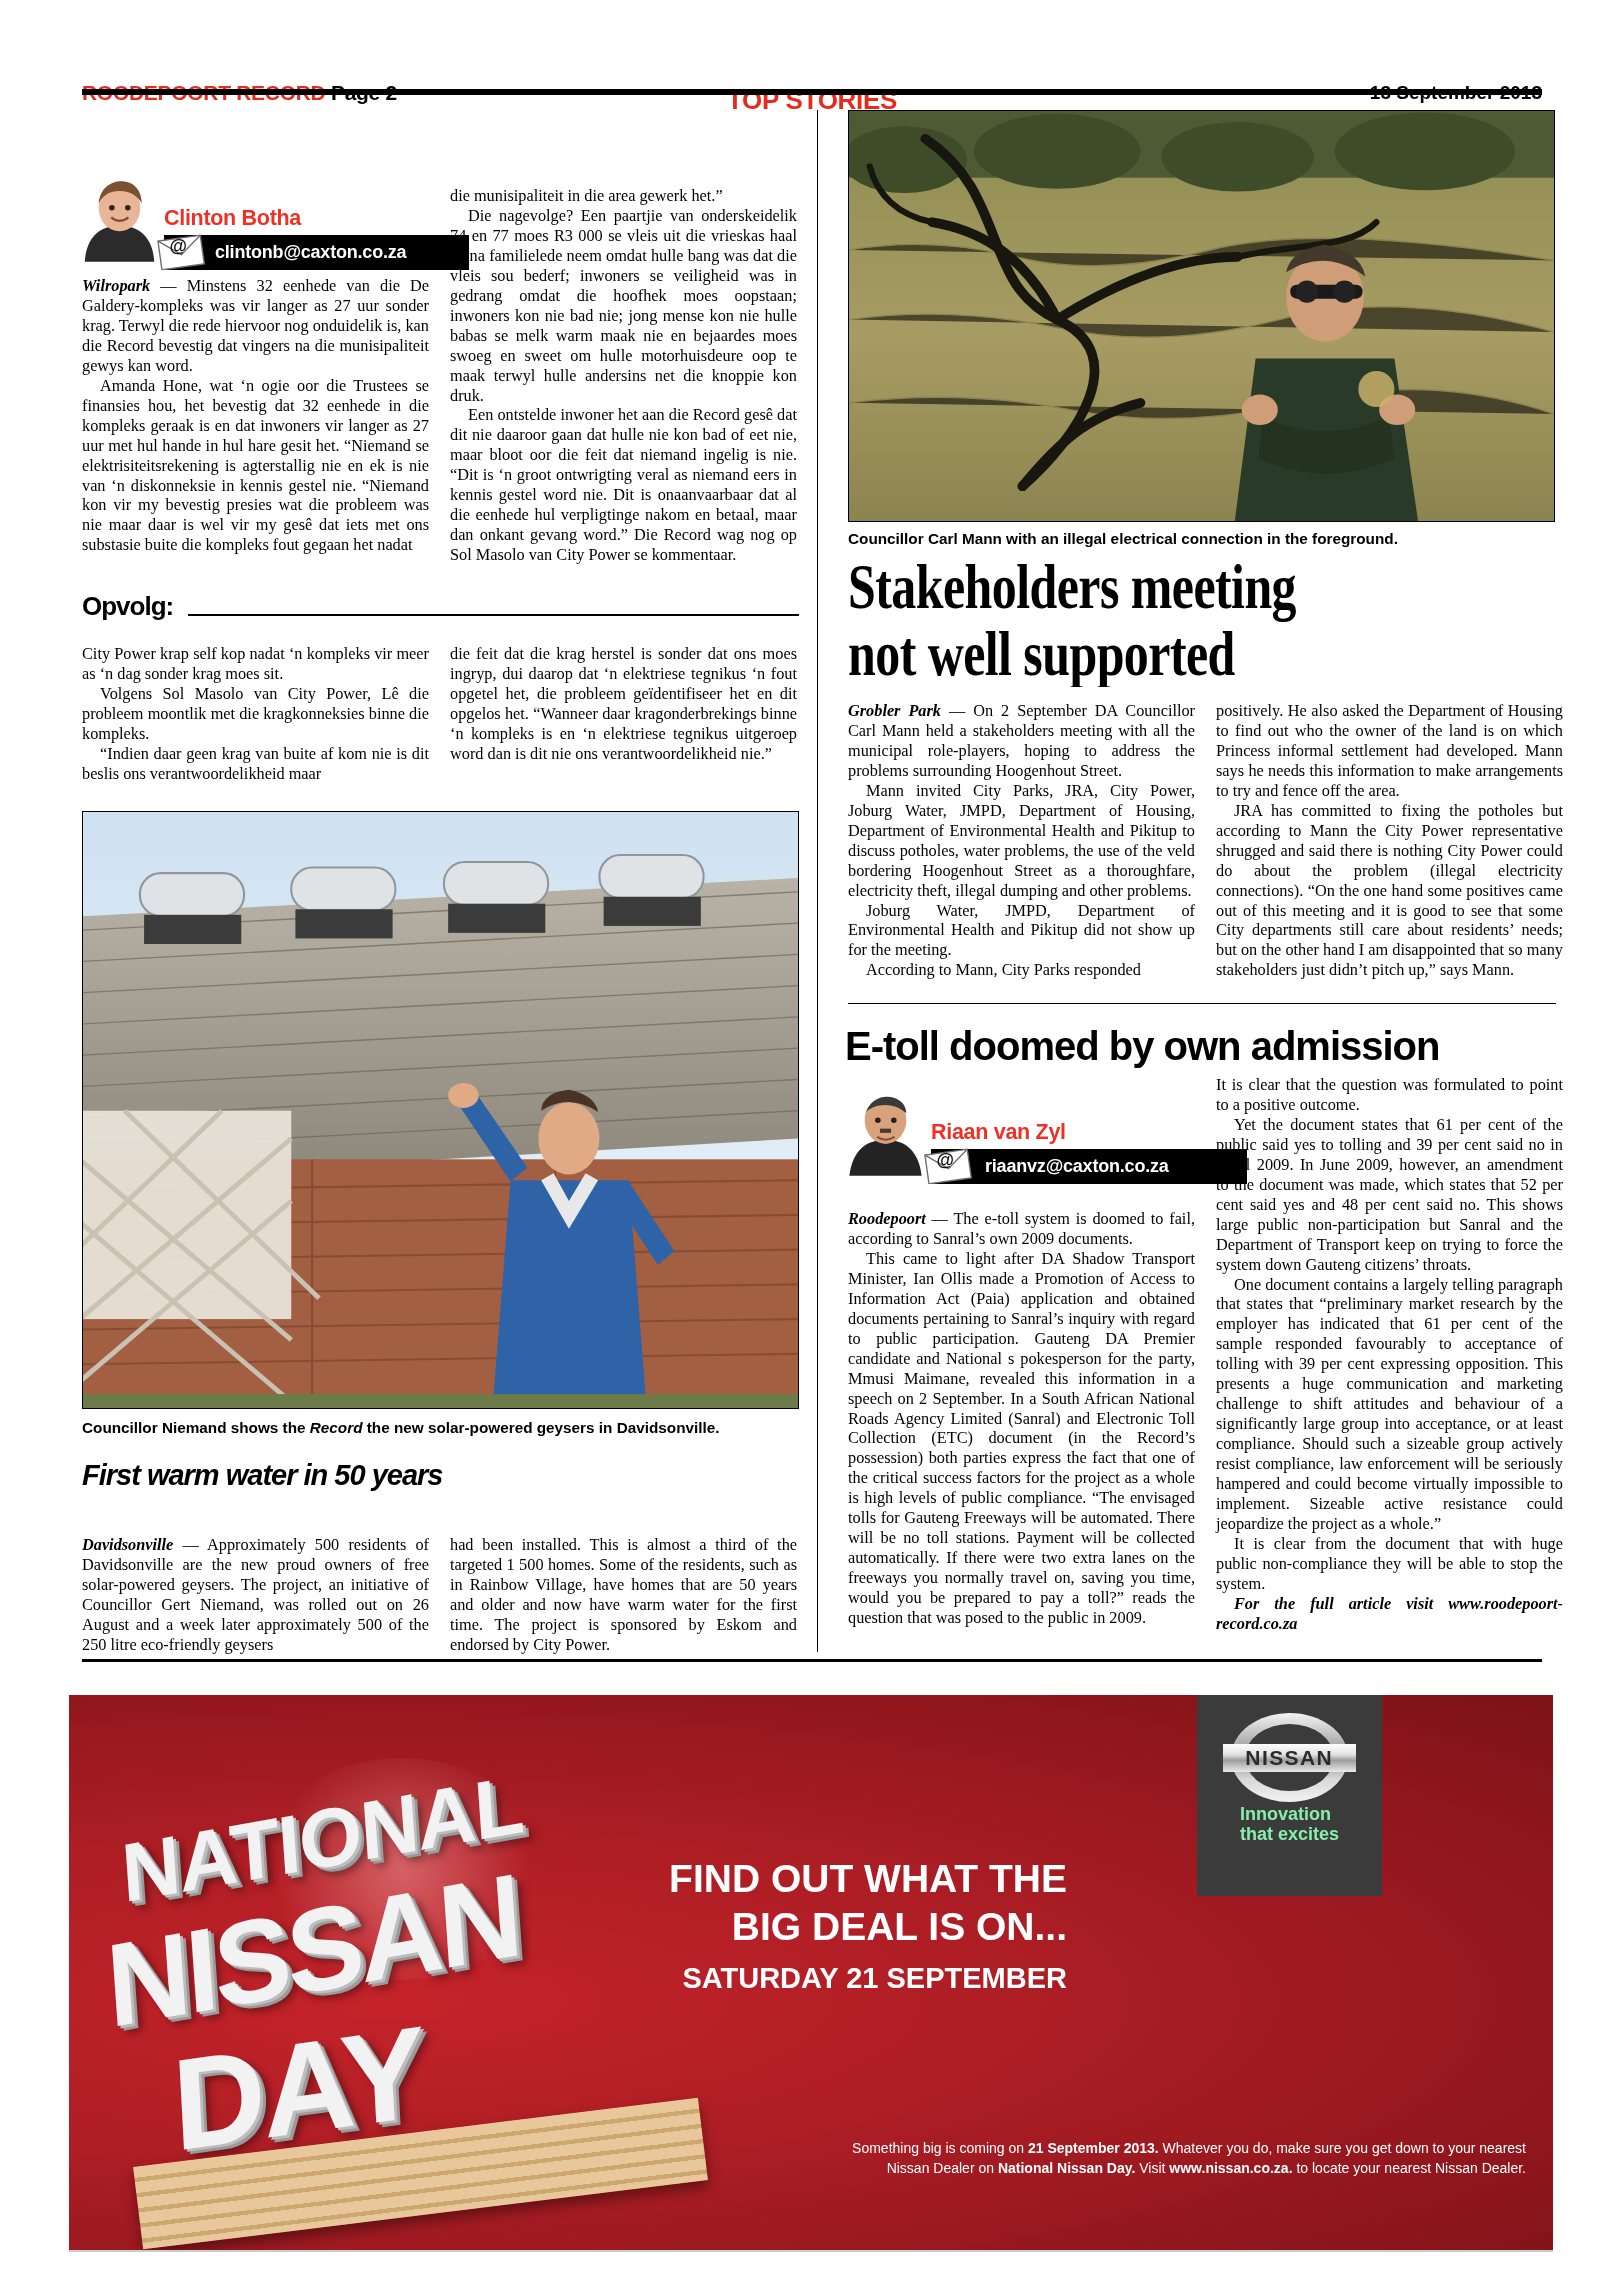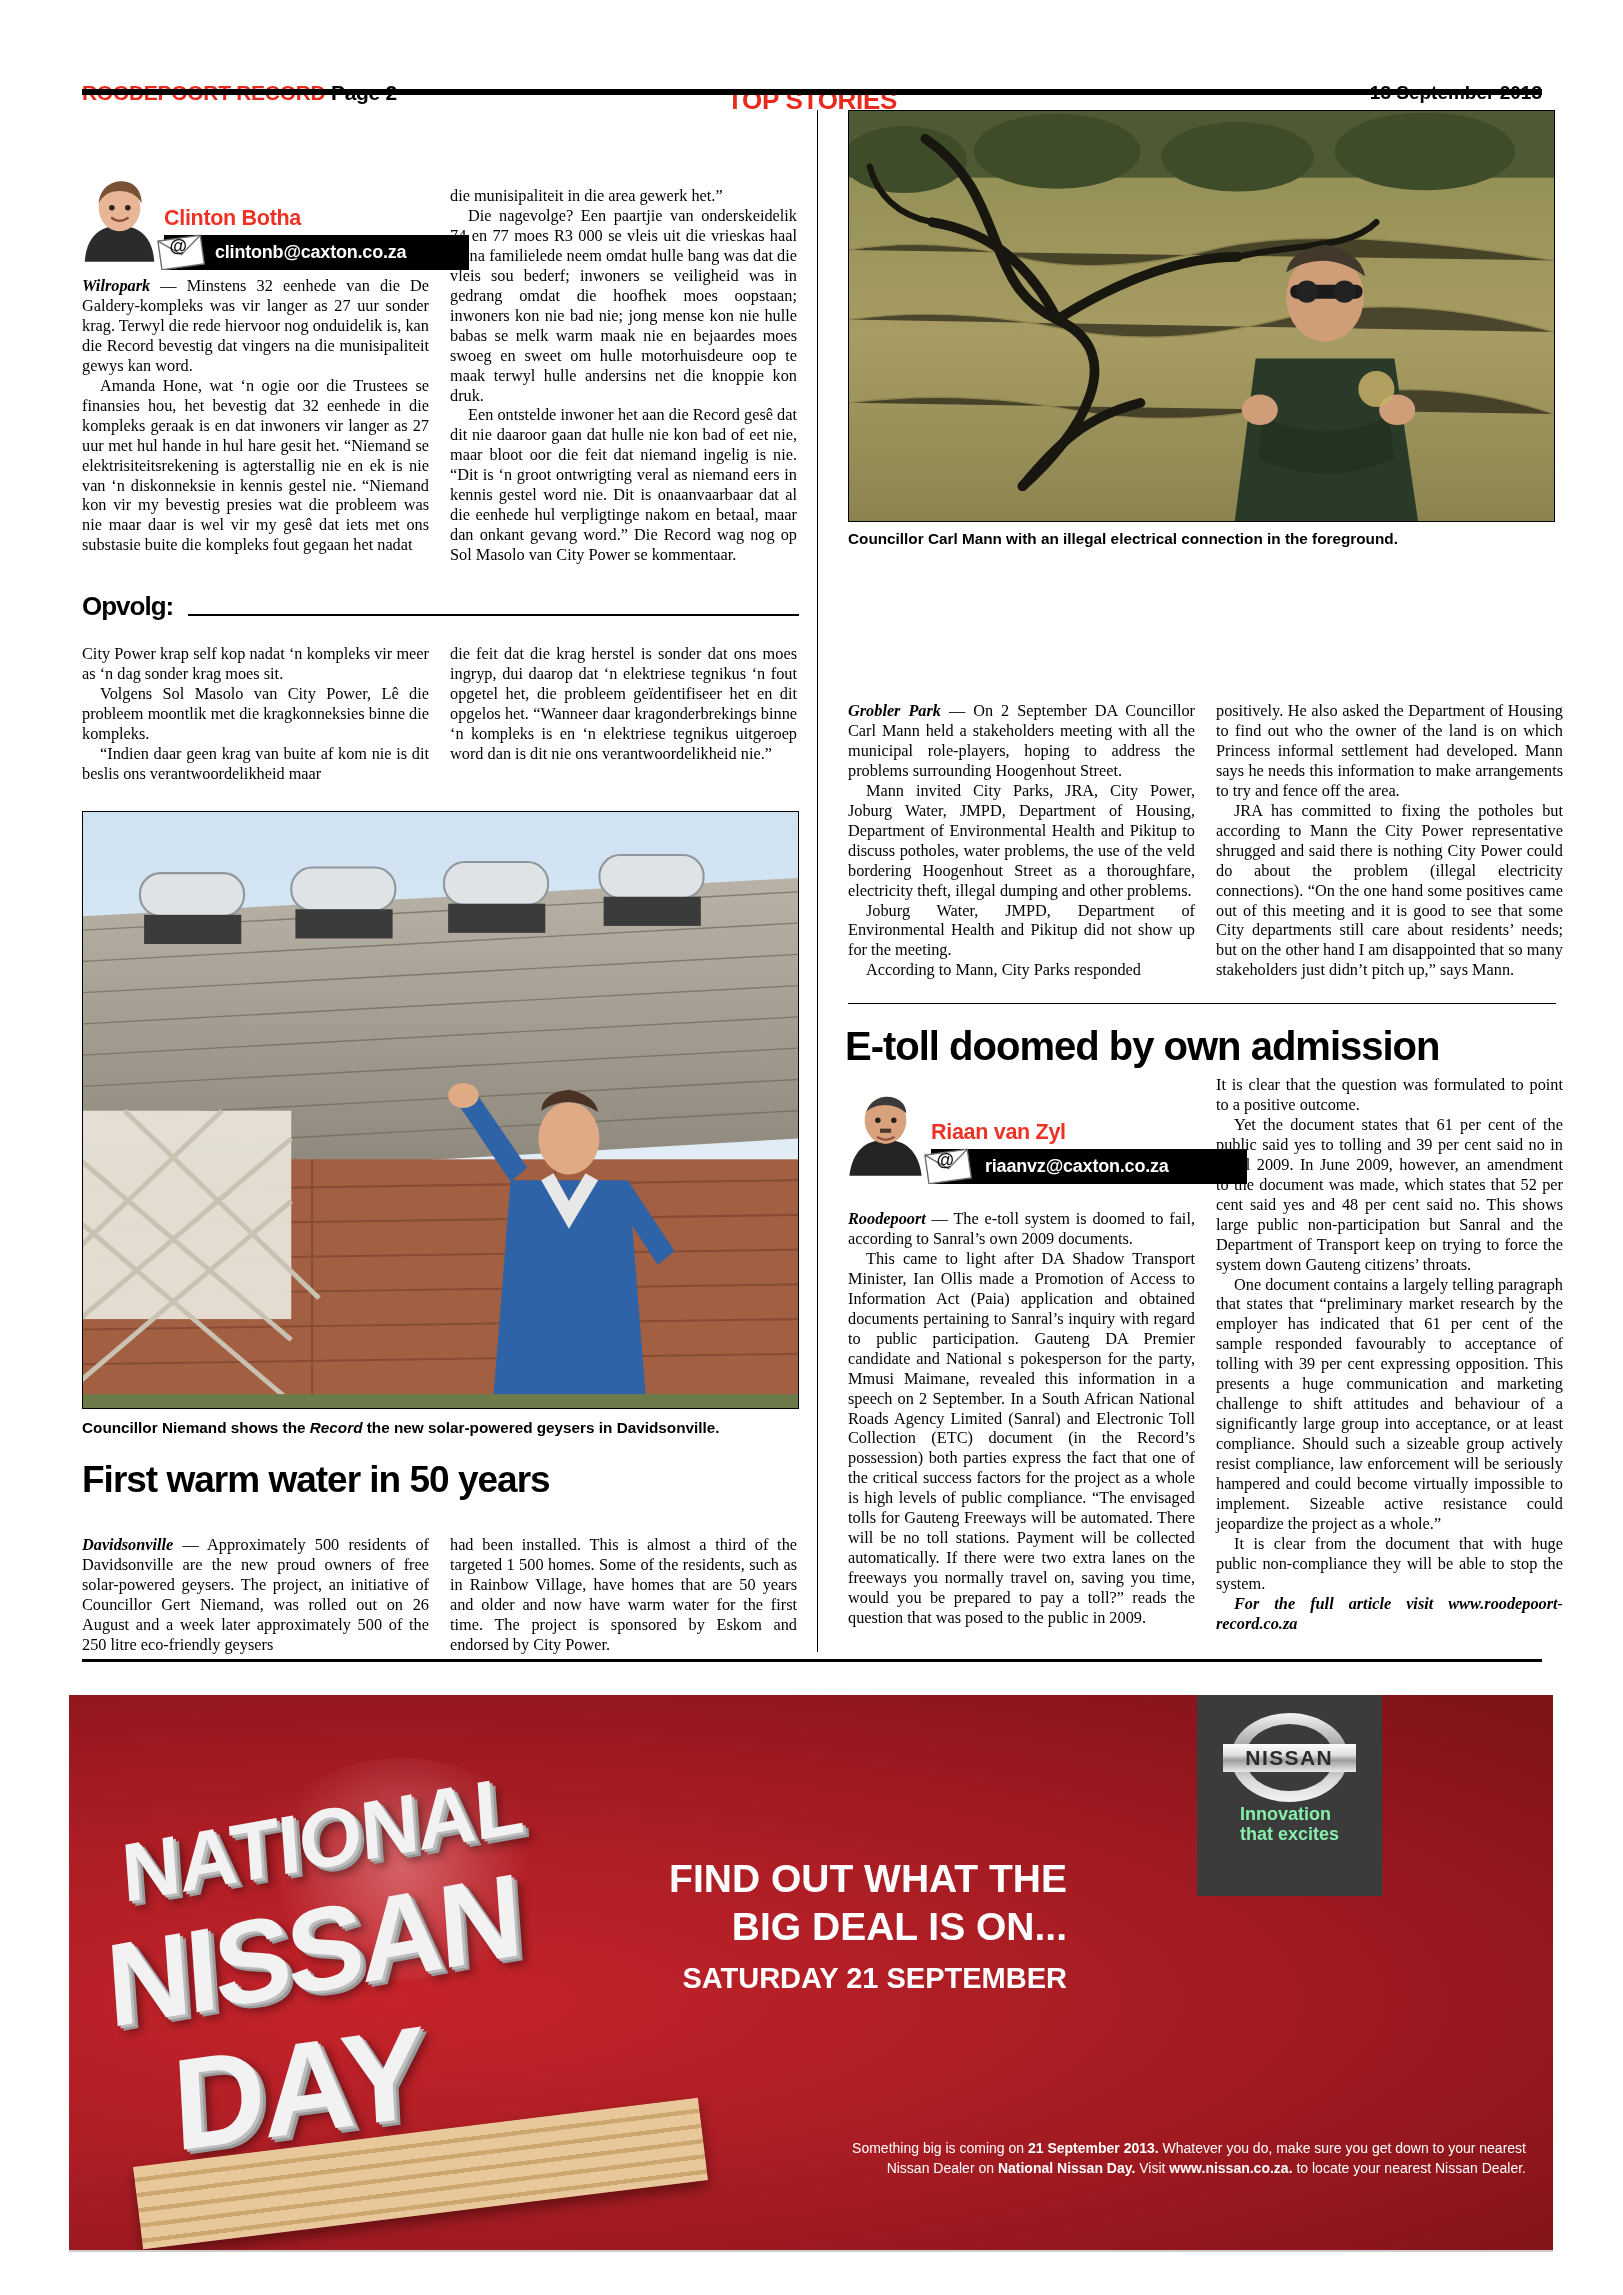--- a/index.html
+++ b/index.html
@@ -217,21 +217,21 @@
 
       <rect x="0" y="838" width="1030" height="20" fill="#6d7a4a"></rect>
     </svg>
   </div>
 
   <div class="caption" style="position:absolute;left:82px;top:1419px;width:722px;">
     <span>Councillor Niemand shows the </span><i>Record</i><span> the new solar-powered geysers in Davidsonville.</span>
   </div>
 
   <div style="position:absolute;left:82px;top:1461px;width:722px;">
-    <div class="hl-sans" style="font-size:37px;">First warm water in 50 years</div>
+    <div class="hl-sans" style="font-size:29px;font-style:italic;">First warm water in 50 years</div>
   </div>
 
   <div class="body-col" style="position:absolute;left:82px;top:1535px;width:347px;">
     <p class="first"><b class="place">Davidsonville</b><span> — Approximately 500 residents of Davidsonville are the new proud owners of free solar-powered geysers. The project, an initiative of Councillor Gert Niemand, was rolled out on 26 August and a week later approximately 500 of the 250 litre eco-friendly geysers</span></p>
   </div>
   <div class="body-col" style="position:absolute;left:450px;top:1535px;width:347px;">
     <p class="first">had been installed. This is almost a third of the targeted 1 500 homes. Some of the residents, such as in Rainbow Village, have homes that are 50 years and older and now have warm water for the first time. The project is sponsored by Eskom and endorsed by City Power.</p>
   </div>
 
   <div class="vrule" style="left:817px;top:110px;height:1542px;"></div>
@@ -282,20 +282,24 @@
         <path d="M596 440 Q686 482 778 440 L786 500 Q686 544 590 500 Z" fill="#24331f"></path>
         <ellipse cx="790" cy="430" rx="26" ry="22" fill="#cf9d78"></ellipse>
         <ellipse cx="592" cy="430" rx="26" ry="22" fill="#cf9d78"></ellipse>
         <circle cx="760" cy="400" r="26" fill="#c9b26a" opacity="0.85"></circle>
       </g>
     </svg>
   </div>
 
   <div class="caption" style="position:absolute;left:848px;top:530px;width:708px;">Councillor Carl Mann with an illegal electrical connection in the foreground.</div>
 
+  <div style="position:absolute;left:848px;top:555px;width:708px;height:132px;overflow:hidden;">
+    <div class="hl-serif" style="font-size:64px;position:absolute;left:0;top:0;width:916px;">Stakeholders meeting</div>
+    <div class="hl-serif" style="font-size:64px;position:absolute;left:0;top:67px;width:916px;">not well supported</div>
+  </div>
 
   <div class="body-col" style="position:absolute;left:848px;top:701px;width:347px;">
     <p class="first"><b class="place">Grobler Park</b><span> — On 2 September DA Councillor Carl Mann held a stakeholders meeting with all the municipal role-players, hoping to address the problems surrounding Hoogenhout Street.</span></p>
     <p>Mann invited City Parks, JRA, City Power, Joburg Water, JMPD, Department of Housing, Department of Environmental Health and Pikitup to discuss potholes, water problems, the use of the veld bordering Hoogenhout Street as a thoroughfare, electricity theft, illegal dumping and other problems.</p>
     <p>Joburg Water, JMPD, Department of Environmental Health and Pikitup did not show up for the meeting.</p>
     <p>According to Mann, City Parks responded</p>
   </div>
   <div class="body-col" style="position:absolute;left:1216px;top:701px;width:347px;">
     <p class="first">positively. He also asked the Department of Housing to find out who the owner of the land is on which Princess informal settlement had developed. Mann says he needs this information to make arrangements to try and fence off the area.</p>
     <p>JRA has committed to fixing the potholes but according to Mann the City Power representative shrugged and said there is nothing City Power could do about the problem (illegal electricity connections). “On the one hand some positives came out of this meeting and it is good to see that some City departments still care about residents’ needs; but on the other hand I am disappointed that so many stakeholders just didn’t pitch up,” says Mann.</p>

